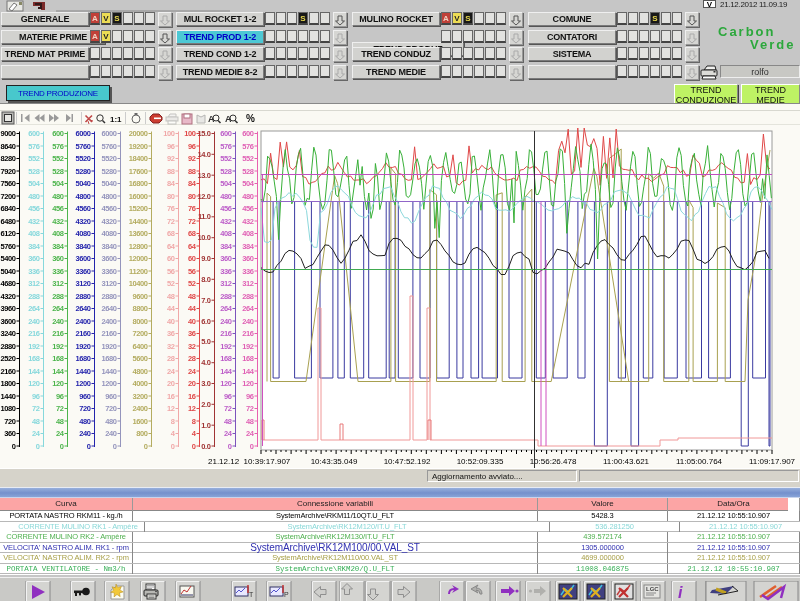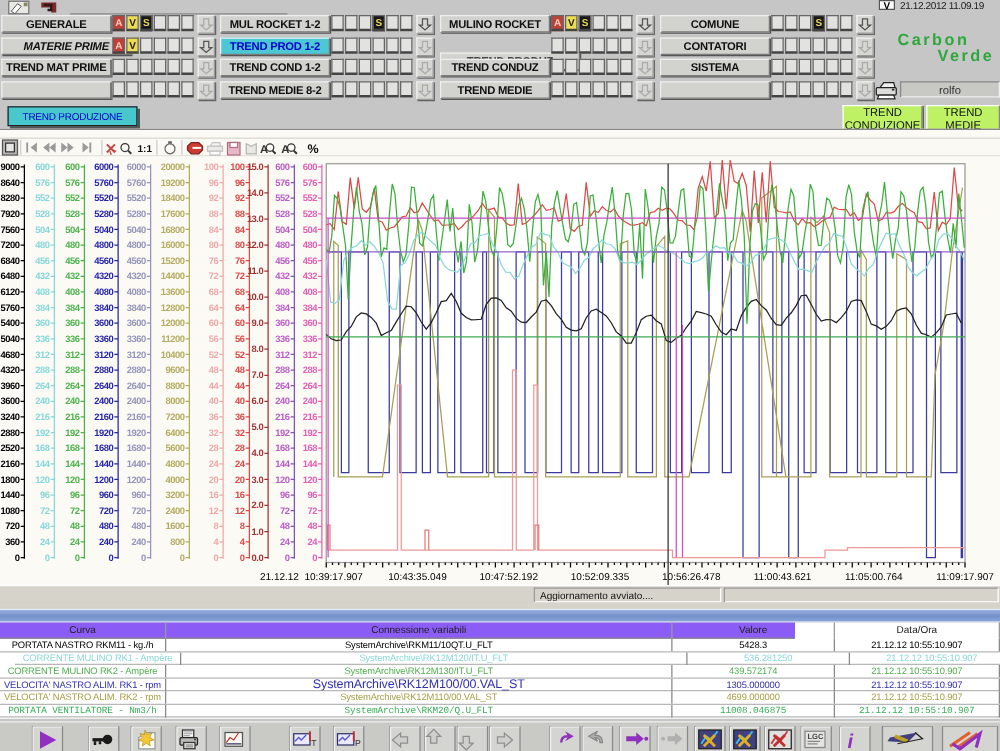--- a/index.html
+++ b/index.html
@@ -67,21 +67,21 @@
 <div class="ibox" style="left:617px;top:12px;"></div>
 <div class="ibox" style="left:628px;top:12px;"></div>
 <div class="ibox" style="left:639px;top:12px;"></div>
 <div class="ibox" style="left:650px;top:12px;background:#181818;color:#e8d850;">S</div>
 <div class="ibox" style="left:661px;top:12px;"></div>
 <div class="ibox" style="left:672px;top:12px;"></div>
 <div class="arrbtn" style="left:685px;top:12px;">
 <svg width="12" height="13">
       <path d="M4 2h4v5h2.5L6 11 1.5 7H4z" fill="#d6d6d3" stroke="#555" stroke-width="1"></path>
     </svg></div>
-<div class="nbtn" style="left:1px;top:29.5px;width:104px;font-style:italic;">MATERIE PRIME</div>
+<div class="nbtn" style="left:1px;top:29.5px;width:104px;">MATERIE PRIME</div>
 <div class="ibox" style="left:90px;top:29.5px;background:#c04038;color:#f0d0c0;">A</div>
 <div class="ibox" style="left:101px;top:29.5px;background:#ecdc54;color:#222;">V</div>
 <div class="ibox" style="left:112px;top:29.5px;"></div>
 <div class="ibox" style="left:123px;top:29.5px;"></div>
 <div class="ibox" style="left:134px;top:29.5px;"></div>
 <div class="ibox" style="left:145px;top:29.5px;"></div>
 <div class="arrbtn" style="left:158px;top:29.5px;">
 <svg width="12" height="13">
       <path d="M4 2h4v5h2.5L6 11 1.5 7H4z" fill="#d6d6d3" stroke="#555" stroke-width="1"></path>
     </svg></div>
@@ -619,21 +619,21 @@
 </svg>
 
 <div class="abs" style="left:0;top:468px;width:800px;height:14px;background:#d6d3ca;border-top:1px solid #fff;">
  <div class="abs" style="left:427px;top:1px;width:150px;height:12px;border:1px solid #999;border-bottom-color:#fff;border-right-color:#fff;font-size:8px;color:#111;line-height:11px;padding-left:4px;">Aggiornamento avviato....</div>
  <div class="abs" style="left:579px;top:1px;width:220px;height:12px;border:1px solid #999;border-bottom-color:#fff;border-right-color:#fff;"></div>
 </div>
 <div class="abs" style="left:0;top:482px;width:800px;height:5px;background:#d6d3ca;"></div>
 <div class="abs" style="left:0;top:487px;width:800px;height:11px;background:linear-gradient(#98b0dc,#7490cc 55%,#88a4d8);border-top:1px solid #e8ecf4;border-bottom:1px solid #c8d4ec;"></div>
 
 <div class="abs" style="left:0;top:498px;width:800px;height:77px;background:#fff;">
-<div class="abs" style="left:0;top:0;width:636px;height:13px;background:#8b5cf6;border-bottom:1px solid #888;">
+<div class="abs" style="left:0;top:0;width:788px;height:13px;background:#fca5a5;border-bottom:1px solid #888;">
 <div class="abs tcell" style="left:0px;top:0;width:133px;height:13px;border-right:1px solid #999;font-size:8px;color:#222;text-align:center;line-height:12px;">Curva</div>
 <div class="abs tcell" style="left:133px;top:0;width:405px;height:13px;border-right:1px solid #999;font-size:8px;color:#222;text-align:center;line-height:12px;">Connessione variabili</div>
 <div class="abs tcell" style="left:538px;top:0;width:130px;height:13px;border-right:1px solid #999;font-size:8px;color:#222;text-align:center;line-height:12px;">Valore</div>
 <div class="abs tcell" style="left:668px;top:0;width:132px;height:13px;border-right:1px solid #999;font-size:8px;color:#222;text-align:center;line-height:12px;">Data/Ora</div>
 </div>
 <div class="abs" style="left:0;top:13.0px;width:800px;height:10.5px;border-bottom:1px solid #b8b8b8;">
 <div class="abs tcell" style="left:0px;top:0;width:133px;height:10px;border-right:1px solid #888;font-size:7.5px;color:#000000;text-align:center;line-height:10px;letter-spacing:-0.1px;">PORTATA NASTRO RKM11 - kg./h</div>
 <div class="abs tcell" style="left:133px;top:0;width:405px;height:10px;border-right:1px solid #888;font-size:7.5px;color:#000000;text-align:center;line-height:10px;letter-spacing:-0.1px;">SystemArchive\RKM11/10QT.U_FLT</div>
 <div class="abs tcell" style="left:538px;top:0;width:130px;height:10px;border-right:1px solid #888;font-size:7.5px;color:#000000;text-align:center;line-height:10px;letter-spacing:-0.1px;">5428.3</div>
 <div class="abs tcell" style="left:668px;top:0;width:132px;height:10px;border-right:1px solid #888;font-size:7.5px;color:#000000;text-align:center;line-height:10px;letter-spacing:-0.1px;">21.12.12 10:55:10.907</div>

